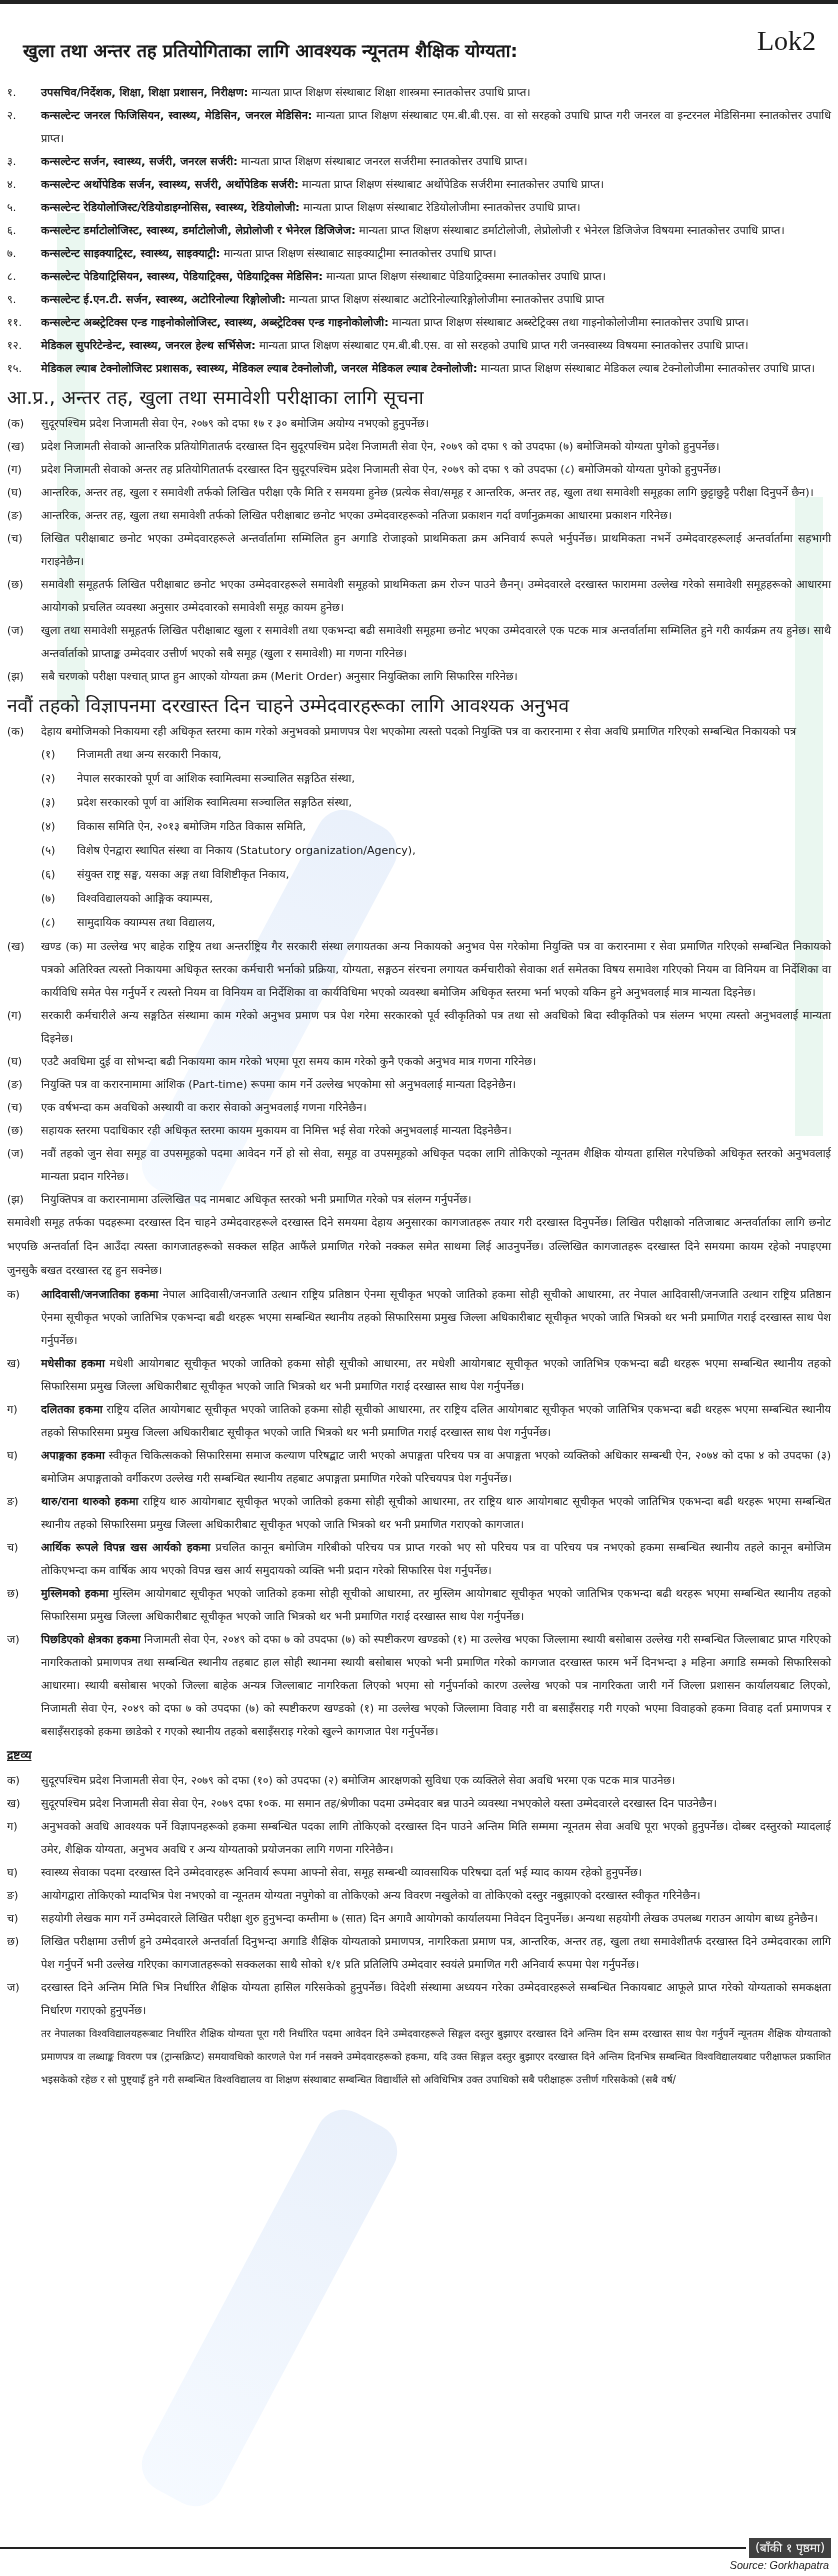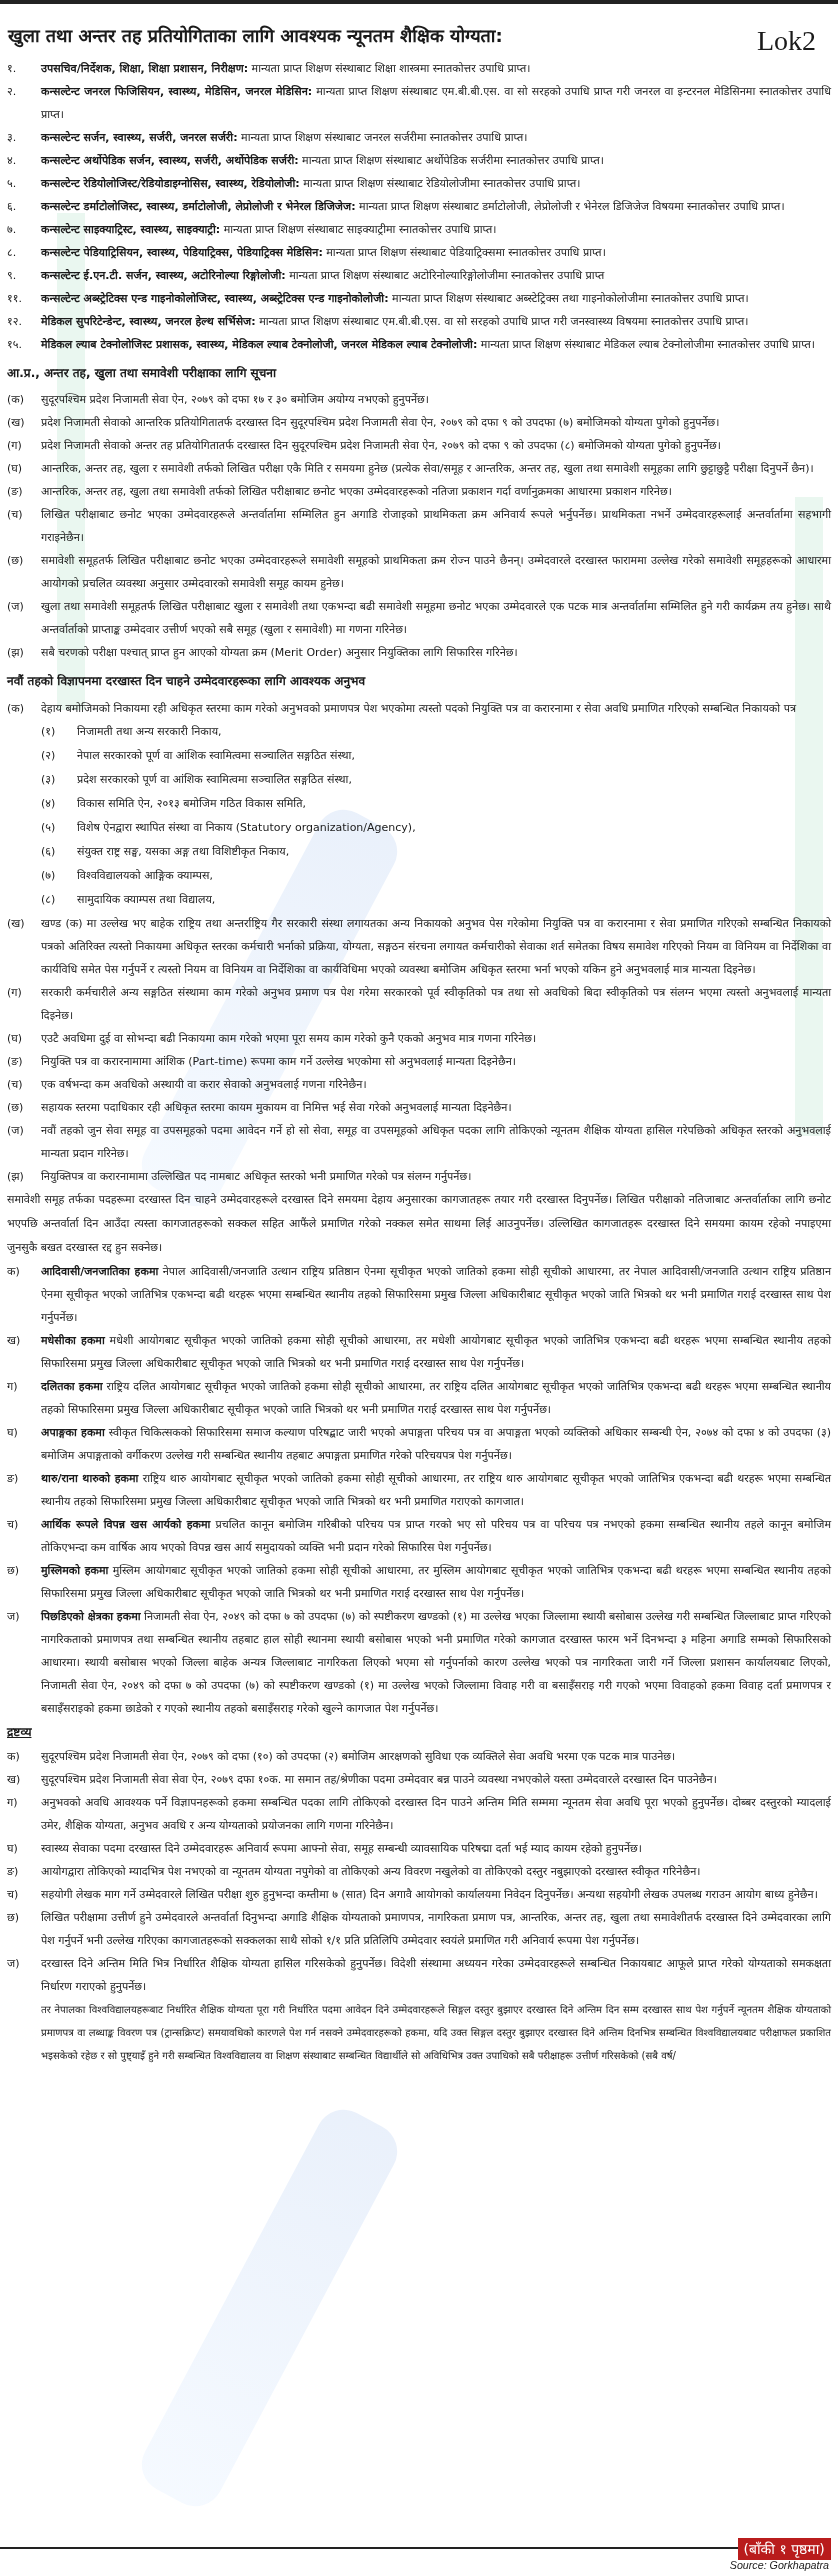--- a/index.html
+++ b/index.html
@@ -6,35 +6,35 @@
   body{width:839px;height:2576px;position:relative;overflow:hidden;
        font-family:"DejaVu Sans","Liberation Sans",sans-serif;color:#1a1a1a;}
   .topbar{position:absolute;left:0;top:0;width:839px;height:4.3px;background:#222;}
   .wm{position:absolute;pointer-events:none;opacity:.10;}
   .wm1{left:227px;top:795px;width:85px;height:426px;background:linear-gradient(180deg,#2b6fd6,#9cc9ff);transform:rotate(28deg);border-radius:28px;}
   .wm2{left:57px;top:213px;width:28px;height:497px;background:#34b36a;transform:rotate(0deg);}
   .wm3{left:795px;top:497px;width:28px;height:639px;background:#34b36a;}
   .wm4{left:227px;top:2095px;width:85px;height:426px;background:linear-gradient(180deg,#2b6fd6,#9cc9ff);transform:rotate(28deg);border-radius:28px;}
   .page{position:absolute;left:7px;top:21px;width:824px;}
   .hdr{display:flex;justify-content:space-between;align-items:flex-start;}
-  .h1{font-size:18px;font-weight:bold;line-height:28px;margin:1px;}
+  .h1{font-size:18px;font-weight:bold;line-height:28px;margin:16px;}
   .lok{font-size:28px;font-family:Liberation Serif, serif;margin-right:15px;margin-top:4.3px;}
-  .sec{font-size:12px;font-weight:bold;line-height:28px;margin:2.8px 0 1.4px 0;}
+  .sec{font-size:19px;font-weight:normal;line-height:28px;margin:2.8px 0 1.4px 0;}
   .item{display:flex;font-size:11px;line-height:23px;}
   .num{width:34px;flex:0 0 34px;}
   .txt{flex:1;text-align:justify;}
   .txt b{font-weight:bold;}
   .sub{display:flex;font-size:11px;line-height:24px;margin-left:34px;}
   .sub .num{width:36px;flex:0 0 36px;}
   .para{font-size:11px;line-height:24px;text-align:justify;}
   .underline{text-decoration:underline;font-weight:bold;font-size:12px;line-height:25.6px;}
   .indent{margin-left:34px;font-size:10px;line-height:23px;text-align:justify;}
   .footer{position:absolute;left:0;top:2538px;width:839px;}
   .footline{position:absolute;left:0;top:8.5px;width:746px;height:2.1px;background:#222;}
-  .footbox{position:absolute;right:8.5px;top:0;background:#b91c1c;color:#fff;font-size:14px;padding:1.4px 5.7px;}
+  .footbox{position:absolute;right:8.5px;top:0;background:#404040;color:#fff;font-size:12px;padding:1.4px 5.7px;}
   .source{position:absolute;right:10px;top:21px;font-size:10.7px;font-style:italic;font-family:"Liberation Sans",sans-serif;}
 </style>
 </head>
 <body>
 
 <div class="topbar"></div>
 <div class="wm wm1"></div>
 <div class="wm wm2"></div>
 <div class="wm wm3"></div>
 <div class="wm wm4"></div>

